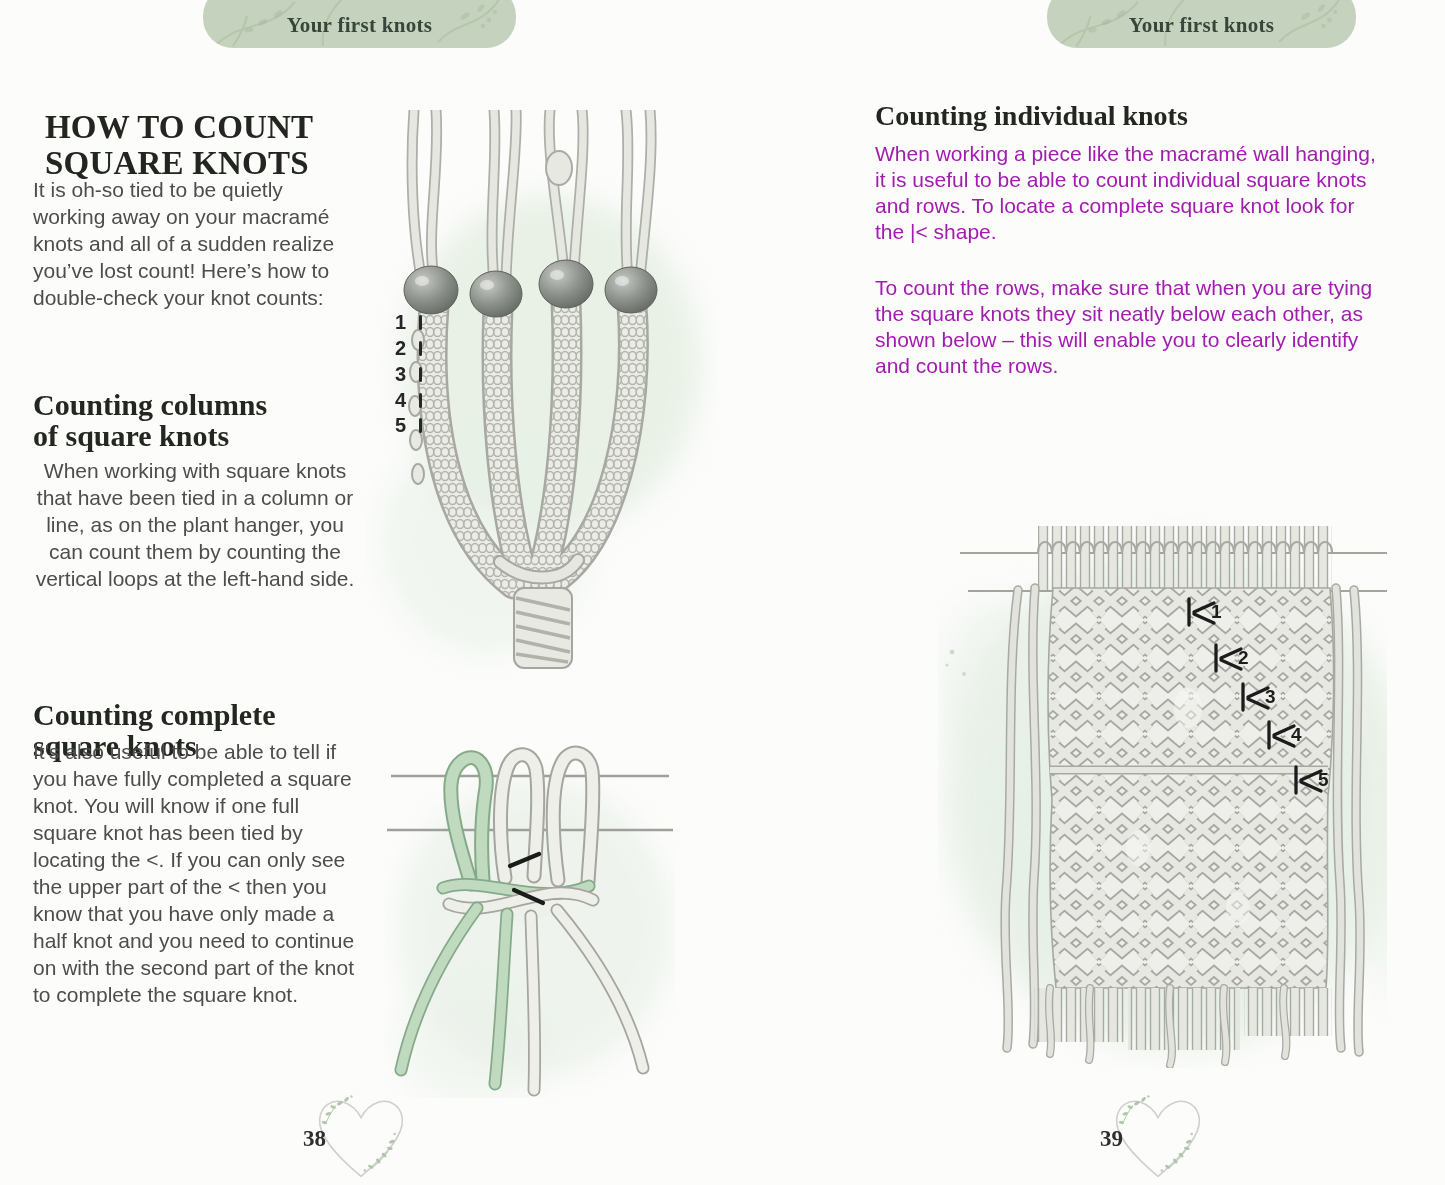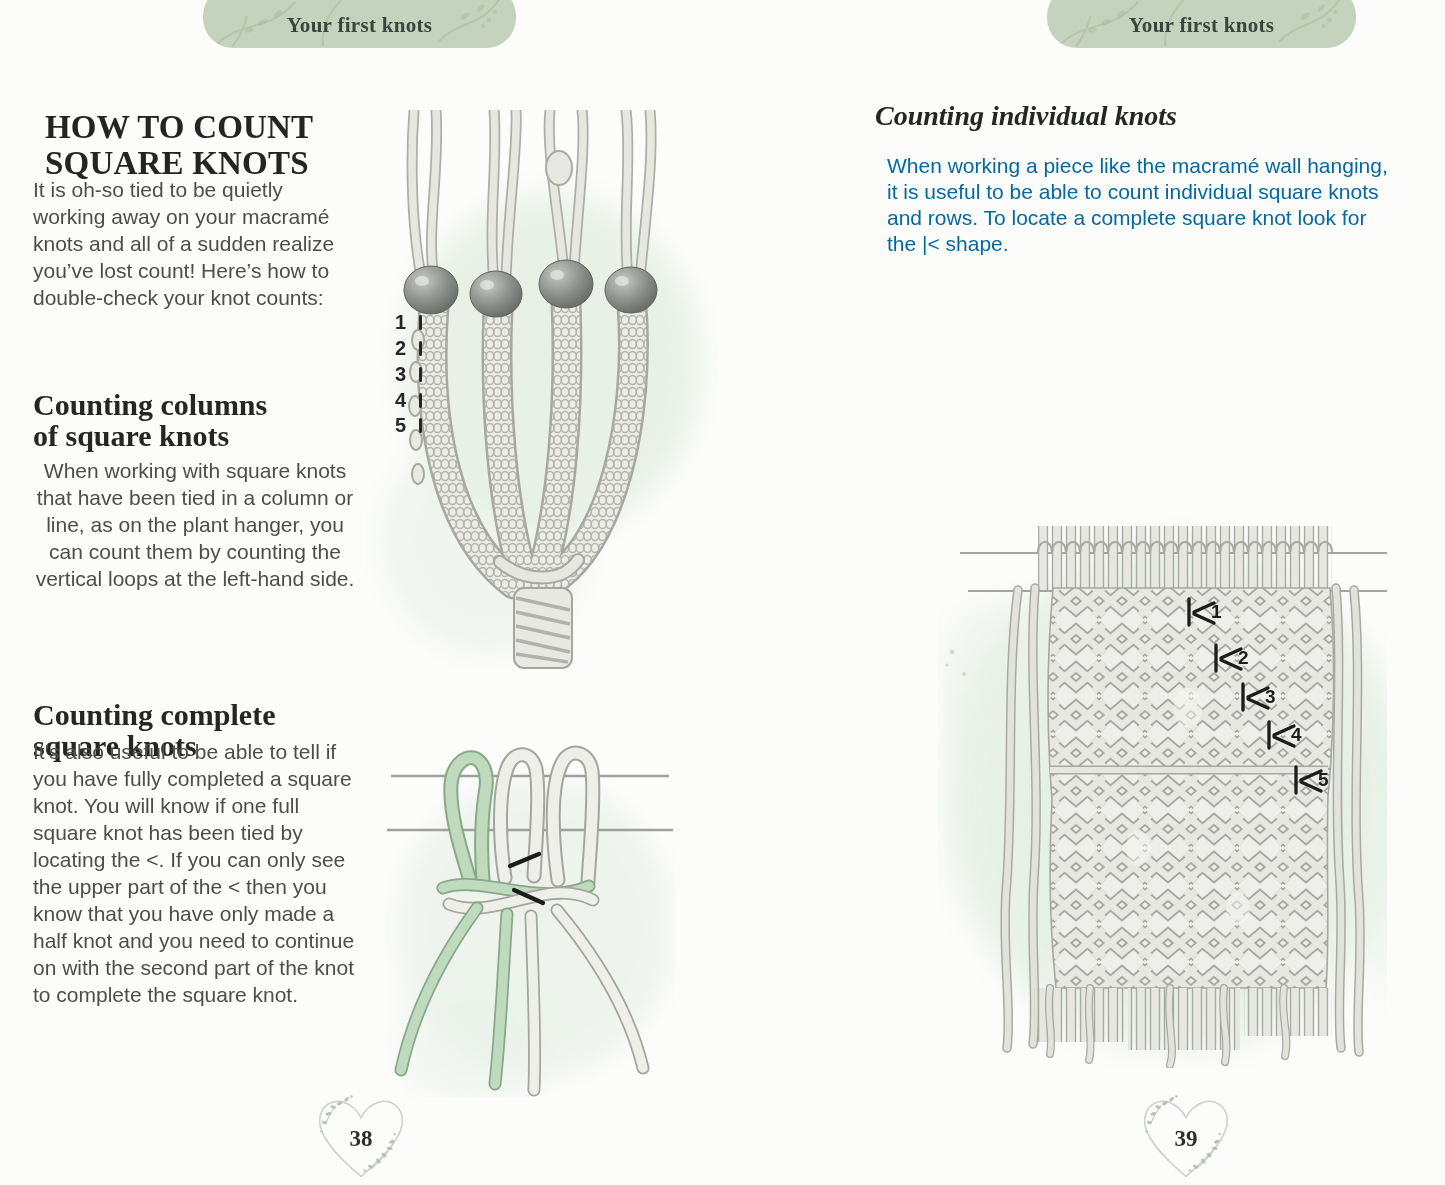--- a/index.html
+++ b/index.html
@@ -16,41 +16,41 @@
   .h1{position:absolute;left:33px;top:97px;margin:12px;font-family:"Liberation Serif",serif;
     font-weight:700;font-size:33px;line-height:36px;color:#21261f;letter-spacing:.2px;}
   .h1 span{display:block;}
   .h2{position:absolute;left:33px;margin:0;font-family:"Liberation Serif",serif;
     font-weight:700;font-size:30px;line-height:31px;color:#222720;}
   .h2 span{display:block;}
   .h2a{top:389px;} .h2b{top:699px;}
   .body{position:absolute;left:33px;width:324px;margin:0;font-size:21px;line-height:27px;color:#4d4d4d;}
   .intro{top:176px;} .b1{top:457px;text-align:center;} .b2{top:738px;}
   .h2r{position:absolute;left:875px;top:100px;margin:0;font-family:"Liberation Serif",serif;
-    font-weight:700;font-size:28px;line-height:32px;color:#222720;font-style:italic;}
-  .pright{position:absolute;left:875px;width:505px;margin:12px;font-size:21px;line-height:26px;color:#0369a1;}
+    font-weight:700;font-size:28px;line-height:32px;color:#222720;}
+  .pright{position:absolute;left:875px;width:505px;margin:0;font-size:21px;line-height:26px;color:#a21caf;}
   .p1{top:141px;} .p2{top:275px;}
   
   .fig{position:absolute;margin:0;}
   .fig1{left:366px;top:110px;width:352px;height:588px;}
   .fig2{left:385px;top:738px;width:290px;height:360px;}
   .fig3{left:938px;top:468px;width:507px;height:600px;}
   .f1row{position:absolute;left:24px;display:flex;align-items:center;height:20px;}
   .f1num{width:16px;text-align:right;font-size:20px;font-weight:600;color:#262626;line-height:20px;}
   .f1tick{width:3px;height:15px;background:#262626;border-radius:1.5px;margin-left:13px;}
   .mark{position:absolute;display:flex;align-items:center;}
   .markglyph{width:34px;height:32px;}
   .marknum{font-size:19px;font-weight:700;color:#1d1d1d;margin-left:-6px;}
   
   .pagenum{position:absolute;width:116px;height:101px;}
   .pagenum svg{position:absolute;left:0;top:0;width:100%;height:100%;}
-  .pn{position:absolute;left:0;right:0;top:42px;text-align:center;
+  .pn{position:absolute;left:0;right:0;top:42px;text-align:left;
     font-family:"Liberation Serif",serif;font-weight:700;font-size:23px;color:#2e2e2e;}
   .pagenum-left{left:303px;top:1084px;}
-  .pagenum-right{left:1128px;top:1084px;}
+  .pagenum-right{left:1100px;top:1084px;}
 </style>
 </head>
 <body>
 
 <div class="spread">
 
   <div class="tab tab-left">
     <svg class="tab-deco" viewBox="0 0 313 62" preserveAspectRatio="none">
       <g fill="none" stroke="#a3ba99" stroke-width="2" opacity="0.5">
         <path d="M14,58 C40,34 66,46 92,16"></path>
@@ -252,20 +252,21 @@
 
       <g stroke="#1b1b1b" stroke-width="4.2" stroke-linecap="round">
         <path d="M125,128 L154,116"></path>
           <path d="M129,152 L158,165"></path>
       </g>
     </svg>
   </figure>
 
   <h2 class="h2r">Counting individual knots</h2>
   <p class="pright p1">When working a piece like the macramé wall hanging, it is useful to be able to count individual square knots and rows. To locate a complete square knot look for the |&lt; shape.</p>
+  <p class="pright p2">To count the rows, make sure that when you are tying the square knots they sit neatly below each other, as shown below – this will enable you to clearly identify and count the rows.</p>
 
   <figure class="fig fig3">
     <svg width="507" height="600" viewBox="0 0 507 600">
       <defs>
         <filter id="bl3" x="-40%" y="-40%" width="180%" height="180%">
             <feGaussianBlur stdDeviation="16"></feGaussianBlur>
           </filter>
         <pattern id="fringeP" patternUnits="userSpaceOnUse" width="14" height="20">
           <rect x="2" width="10" height="20" fill="#e7e7e2"></rect>
           <path d="M2.5,0 V20 M11.5,0 V20" stroke="#a9a9a4" stroke-width="1.4"></path>

